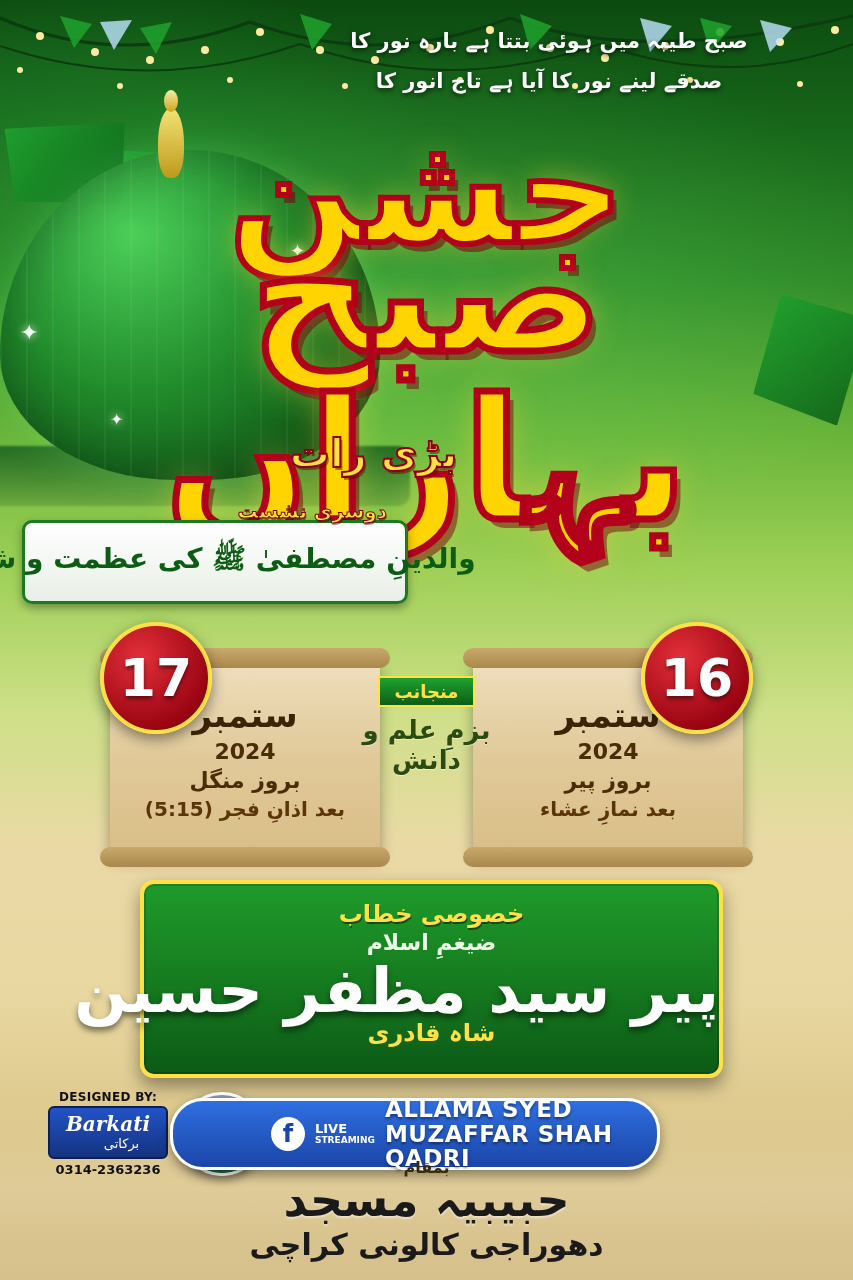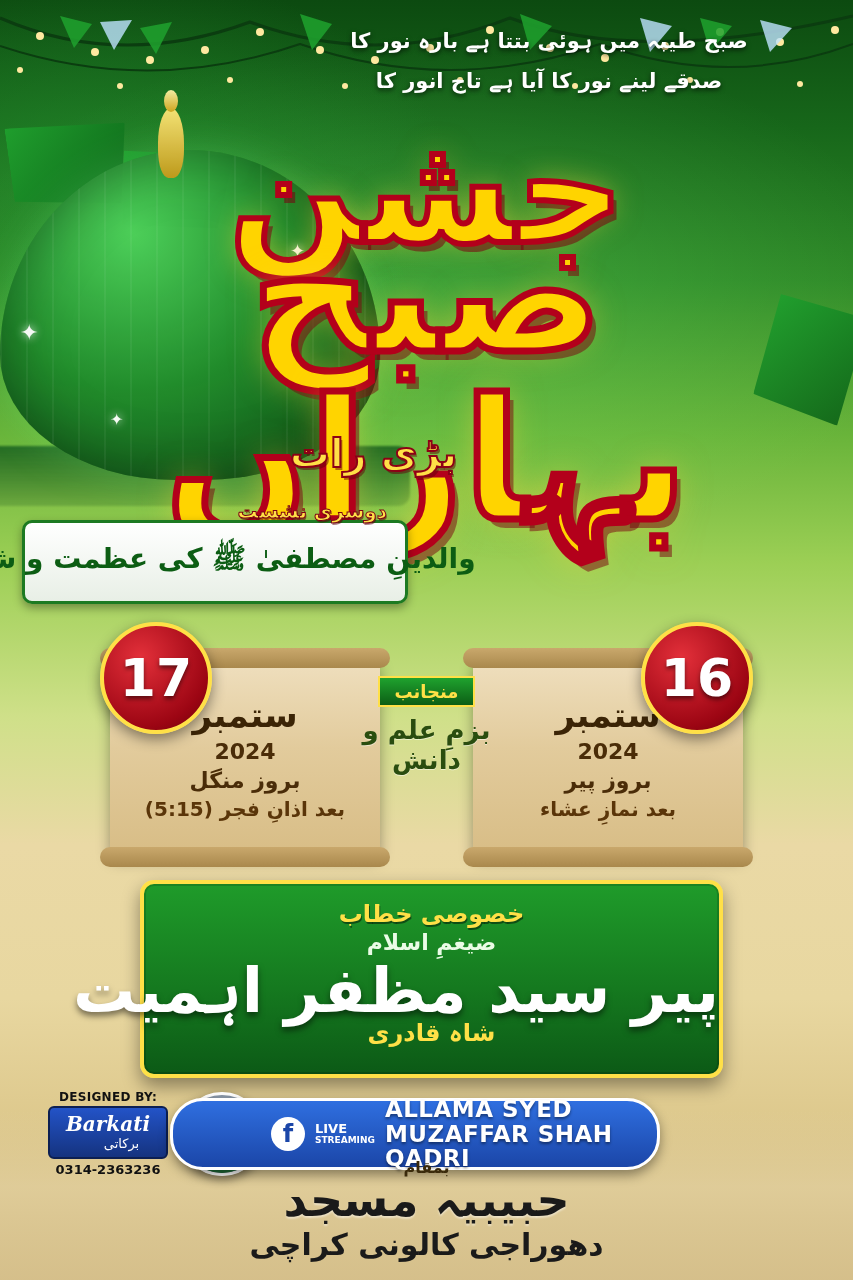--- a/index.html
+++ b/index.html
@@ -351,21 +351,21 @@
     <div class="center-note">
       <div class="tag">منجانب</div>
       <div class="l1">بزمِ علم و</div>
       <div class="l2">دانش</div>
     </div>
   </div>
 
   <div class="speaker-panel">
     <div class="khitab">خصوصی خطاب</div>
     <div class="zia">ضیغمِ اسلام</div>
-    <div class="name">پیر سید مظفر اہمیت</div>
+    <div class="name">پیر سید مظفر حسین</div>
     <div class="suffix">شاہ قادری</div>
   </div>
 
   <div class="bottom-fade"></div>
 
   <div class="designer">
     <div class="dlabel">DESIGNED BY:</div>
     <div class="logo">
       <div class="nm">Barkati</div>
       <div class="ur">برکاتی</div>

